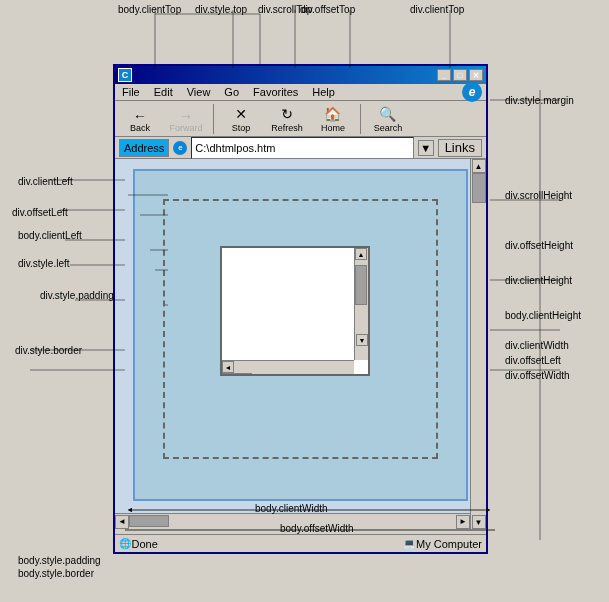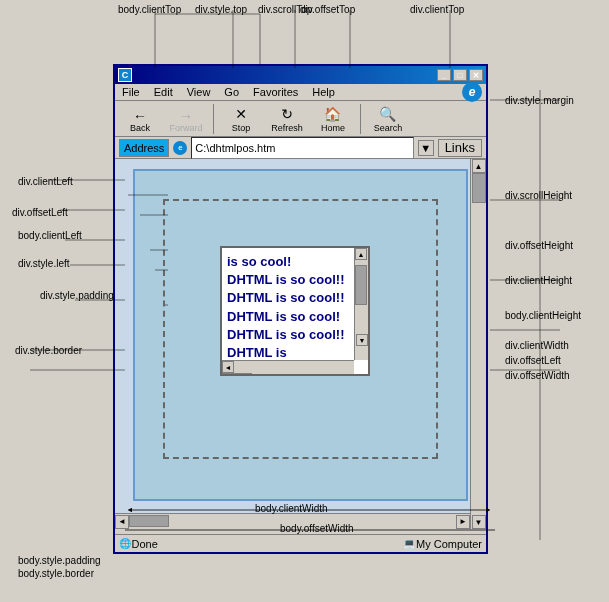--- a/index.html
+++ b/index.html
@@ -414,21 +414,20 @@
       <div class="links-btn">Links</div>
     </div>
 
     <div class="browser-content" style="position:relative;height:370px;">
 
       <div class="outer-box">
 
         <div class="middle-box">
 
           <div class="inner-scroll-box">
-            <div class="content-text">is so cool!<br>DHTML is so cool!! DHTML is so cool!! DHTML is so cool!<br>DHTML is so cool!! DHTML is</div>
             <div class="vscroll">
               <div style="width:12px;height:12px;background:#d4d0c8;border:1px solid #808080;display:flex;align-items:center;justify-content:center;font-size:7px;">▲</div>
               <div style="width:12px;height:40px;background:#a0a0a0;border:1px solid #808080;margin-top:5px;"></div>
               <div style="width:12px;height:12px;background:#d4d0c8;border:1px solid #808080;display:flex;align-items:center;justify-content:center;font-size:7px;position:absolute;bottom:14px;right:0;">▼</div>
             </div>
             <div class="hscroll">
               <div style="width:12px;height:12px;background:#d4d0c8;border:1px solid #808080;display:flex;align-items:center;justify-content:center;font-size:7px;">◄</div>
               <div style="width:30px;height:12px;background:#a0a0a0;border:1px solid #808080;display:inline-block;"></div>
               
             </div>

